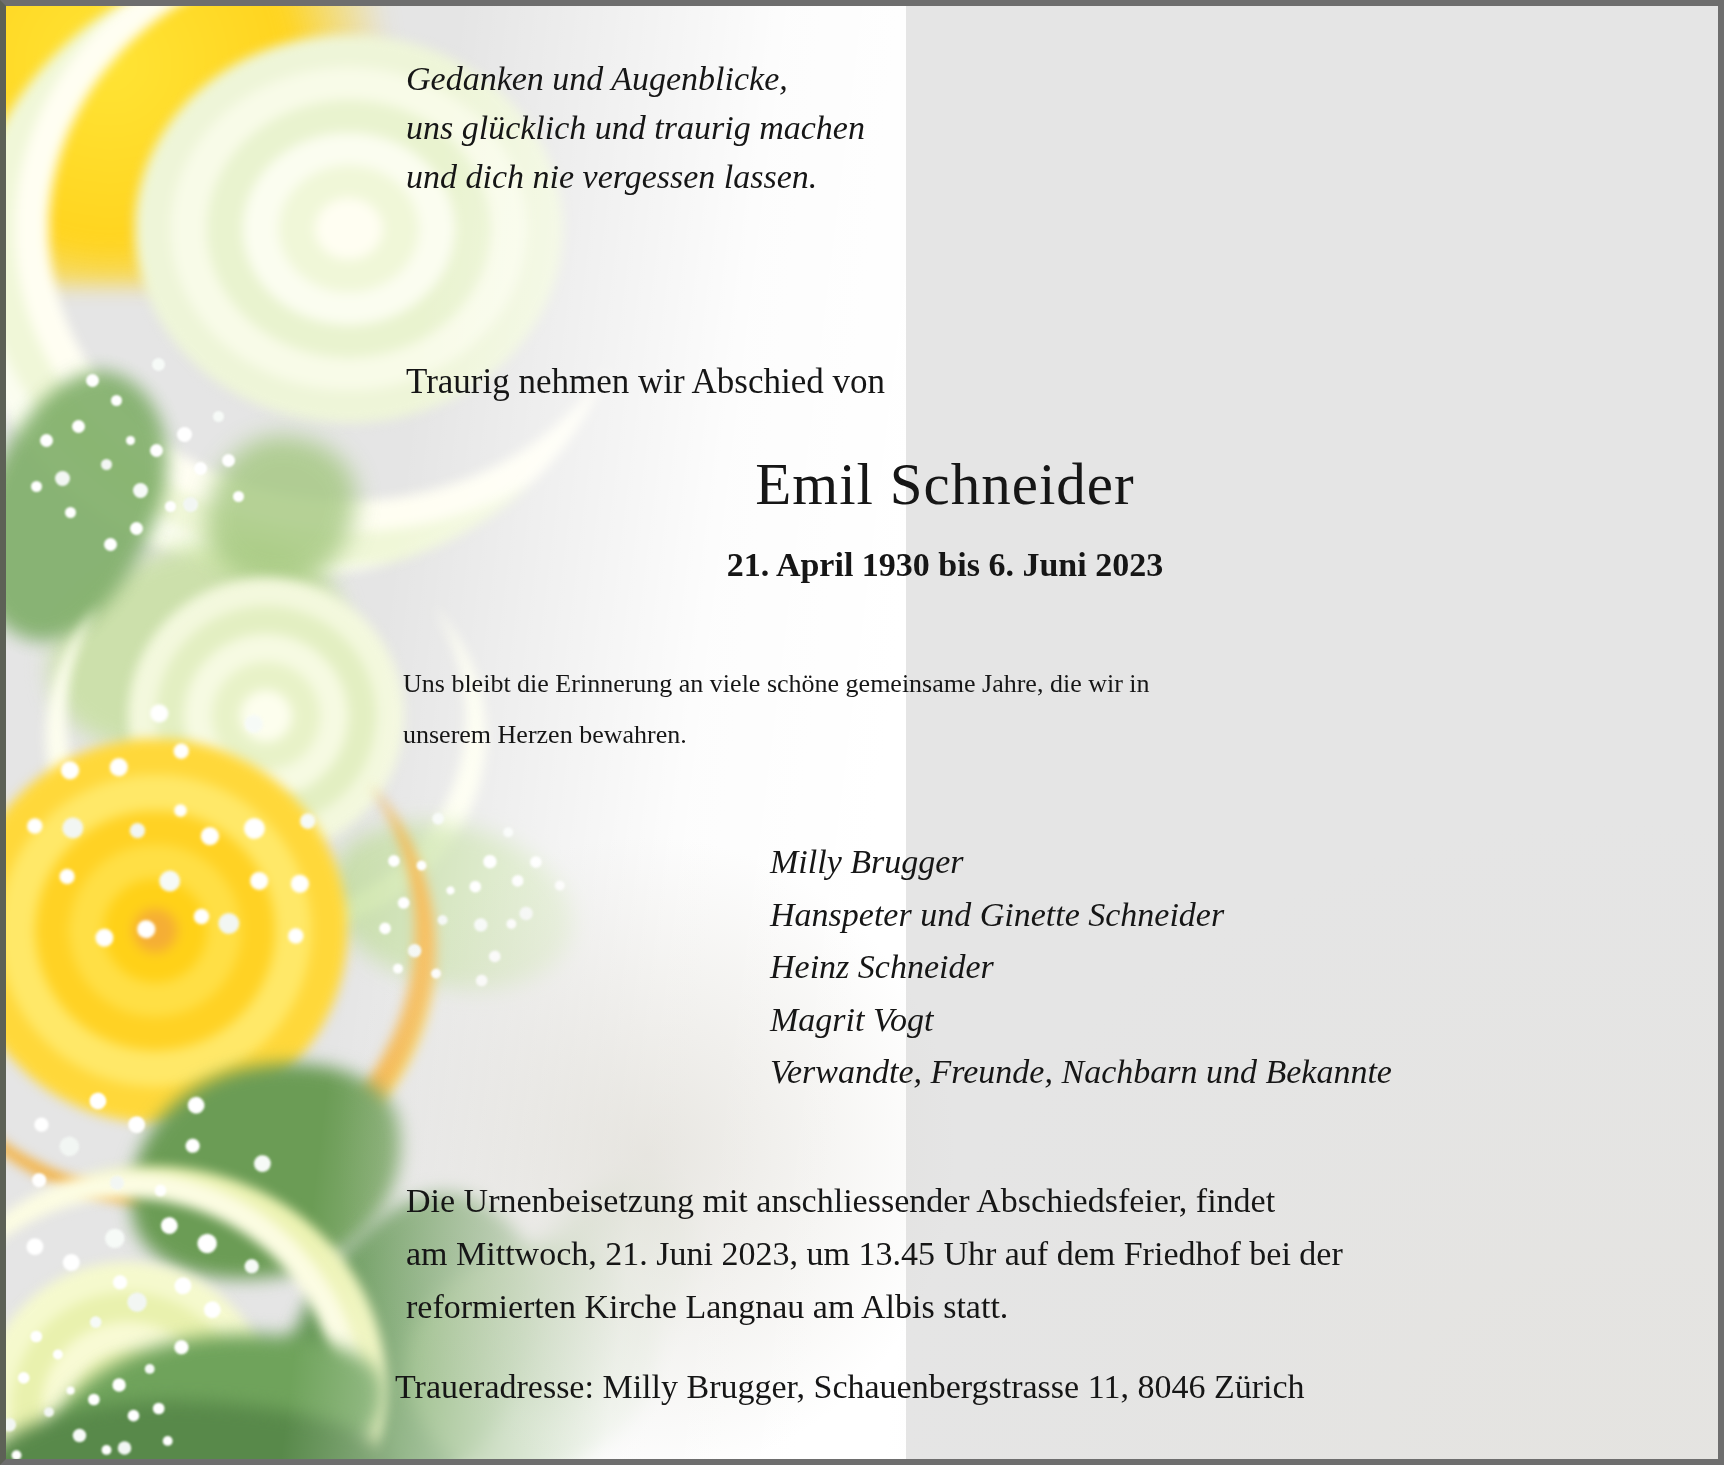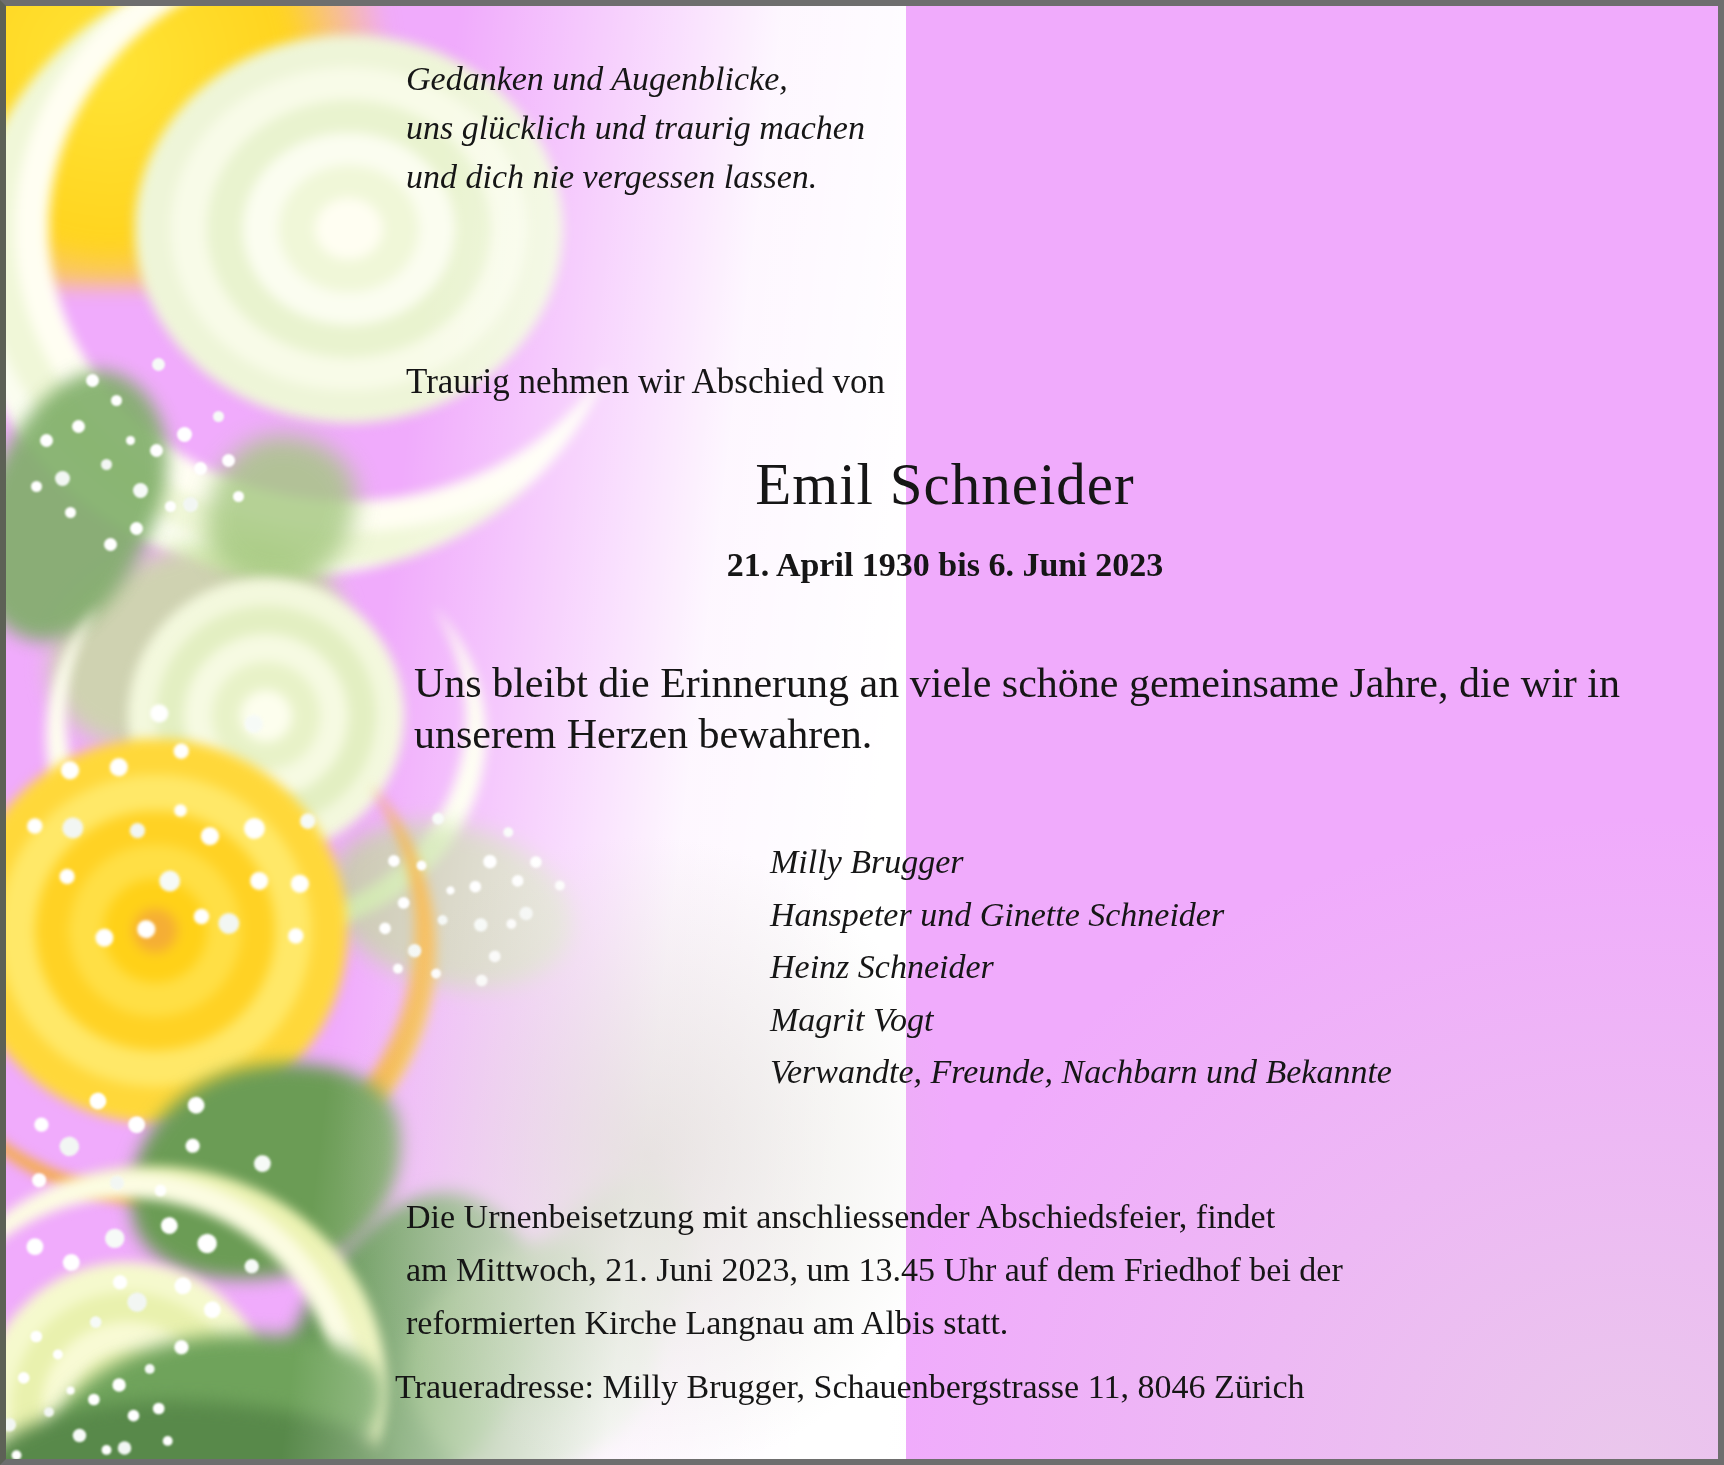--- a/index.html
+++ b/index.html
@@ -2,21 +2,21 @@
 <html><head>
 <meta charset="utf-8">
 <style>
   html,body{margin:0;padding:0;background:#ffffff;}
   .page{
     position:relative;
     width:1724px;height:1465px;
     box-sizing:border-box;
     border:6px solid #6e6e6e;
     border-left-color:#5d6156;
-    background:#f0abfc;
+    background:#e5e5e5;
     overflow:hidden;
     font-family:"Liberation Serif", serif;
     color:#161616;
   }
   
   .deco{position:absolute;}
   .corner-yellow{left:-50px;top:-60px;width:440px;height:340px;
     background:radial-gradient(circle at 35% 35%, #ffe435, #ffd41f 50%, rgba(255,214,40,0) 78%);
     filter:blur(10px);z-index:1;}
   .rose{border-radius:50%;z-index:1;}
@@ -59,23 +59,23 @@
   .wash{left:330px;top:830px;width:620px;height:640px;z-index:4;
     background:radial-gradient(closest-side, rgba(205,201,190,0.45), rgba(205,201,190,0));}
   .paper-shade{right:0;bottom:0;width:900px;height:700px;z-index:4;
     background:radial-gradient(ellipse at 90% 100%, rgba(228,226,220,0.5), rgba(228,226,220,0) 65%);}
   
   .txt{position:absolute;z-index:10;white-space:nowrap;}
   .poem{left:400px;top:48px;font-style:italic;font-size:34px;line-height:49px;}
   .intro{left:400px;top:356px;width:1078px;text-align:left;font-size:35px;}
   .name{left:400px;top:444px;width:1078px;text-align:center;font-size:59px;font-weight:400;margin:0;letter-spacing:1px;}
   .dates{left:400px;top:540px;width:1078px;text-align:center;font-size:34px;font-weight:bold;}
-  .memory{left:408px;top:652px;font-size:42px;line-height:51px;}
+  .memory{left:397px;top:652px;font-size:26px;line-height:51px;}
   .mourners{left:764px;top:830px;font-style:italic;font-size:34px;line-height:52.5px;}
-  .funeral{left:400px;top:1168px;font-size:34px;line-height:53px;margin-top:16px;}
+  .funeral{left:400px;top:1168px;font-size:34px;line-height:53px;}
   .address{left:389px;top:1362px;font-size:34px;}
 </style>
 </head>
 <body>
 
 <div class="page">
 
   <div class="deco corner-yellow"></div>
   <div class="deco rose rose-big"></div>
   <div class="deco petalg1"></div>

